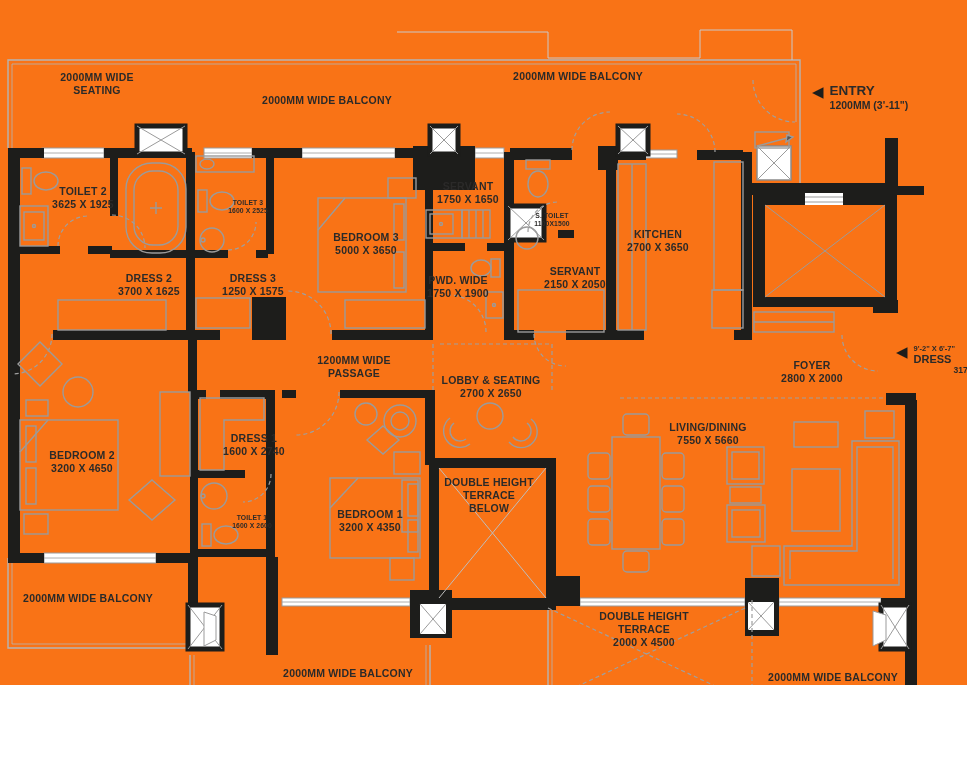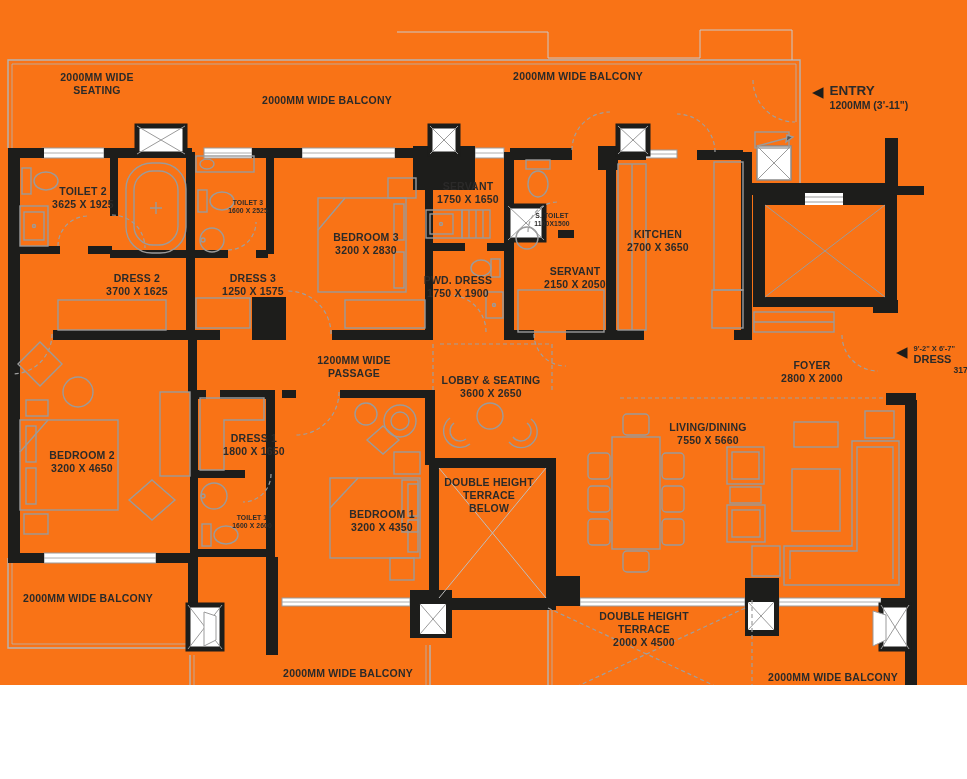--- a/index.html
+++ b/index.html
@@ -368,44 +368,44 @@
 <div class="lbl" style="left:83px;top:198px">
       <div>TOILET 2</div>
       <div>3625 X 1925</div>
     </div>
 <div class="lbl sm" style="left:248px;top:207px">
       <div>TOILET 3</div>
       <div>1600 X 2525</div>
     </div>
 <div class="lbl" style="left:366px;top:244px">
       <div>BEDROOM 3</div>
-      <div>3200 X 2830</div>
+      <div>5000 X 3650</div>
     </div>
 <div class="lbl" style="left:468px;top:193px">
       <div>SERVANT</div>
       <div>1750 X 1650</div>
     </div>
 <div class="lbl sm" style="left:552px;top:220px">
       <div>S. TOILET</div>
       <div>1100X1500</div>
     </div>
 <div class="lbl" style="left:658px;top:241px">
       <div>KITCHEN</div>
       <div>2700 X 3650</div>
     </div>
-<div class="lbl" style="left:137px;top:285px">
+<div class="lbl" style="left:149px;top:285px">
       <div>DRESS 2</div>
       <div>3700 X 1625</div>
     </div>
 <div class="lbl" style="left:253px;top:285px">
       <div>DRESS 3</div>
       <div>1250 X 1575</div>
     </div>
 <div class="lbl" style="left:458px;top:287px">
-      <div>PWD. DRESS</div>
+      <div>PWD. WIDE</div>
       <div>1750 X 1900</div>
     </div>
 <div class="lbl" style="left:575px;top:278px">
       <div>SERVANT</div>
       <div>2150 X 2050</div>
     </div>
 <div class="lbl" style="left:812px;top:372px">
       <div>FOYER</div>
       <div>2800 X 2000</div>
     </div>
@@ -420,35 +420,35 @@
         </span>
       </div>
 </div>
 
 <div class="lbl" style="left:354px;top:367px">
       <div>1200MM WIDE</div>
       <div>PASSAGE</div>
     </div>
 <div class="lbl" style="left:491px;top:387px">
       <div>LOBBY &amp; SEATING</div>
-      <div>3600 X 2650</div>
+      <div>2700 X 2650</div>
     </div>
 <div class="lbl" style="left:82px;top:462px">
       <div>BEDROOM 2</div>
       <div>3200 X 4650</div>
     </div>
 <div class="lbl" style="left:254px;top:445px">
       <div>DRESS 1</div>
-      <div>1800 X 1650</div>
+      <div>1600 X 2740</div>
     </div>
 <div class="lbl sm" style="left:252px;top:522px">
       <div>TOILET 1</div>
       <div>1600 X 2600</div>
     </div>
-<div class="lbl" style="left:382px;top:521px">
+<div class="lbl" style="left:370px;top:521px">
       <div>BEDROOM 1</div>
       <div>3200 X 4350</div>
     </div>
 <div class="lbl tri" style="left:489px;top:496px">
       <div>DOUBLE HEIGHT</div>
       <div>TERRACE</div>
       <div>BELOW</div>
     </div>
 <div class="lbl" style="left:708px;top:434px">
       <div>LIVING/DINING</div>

